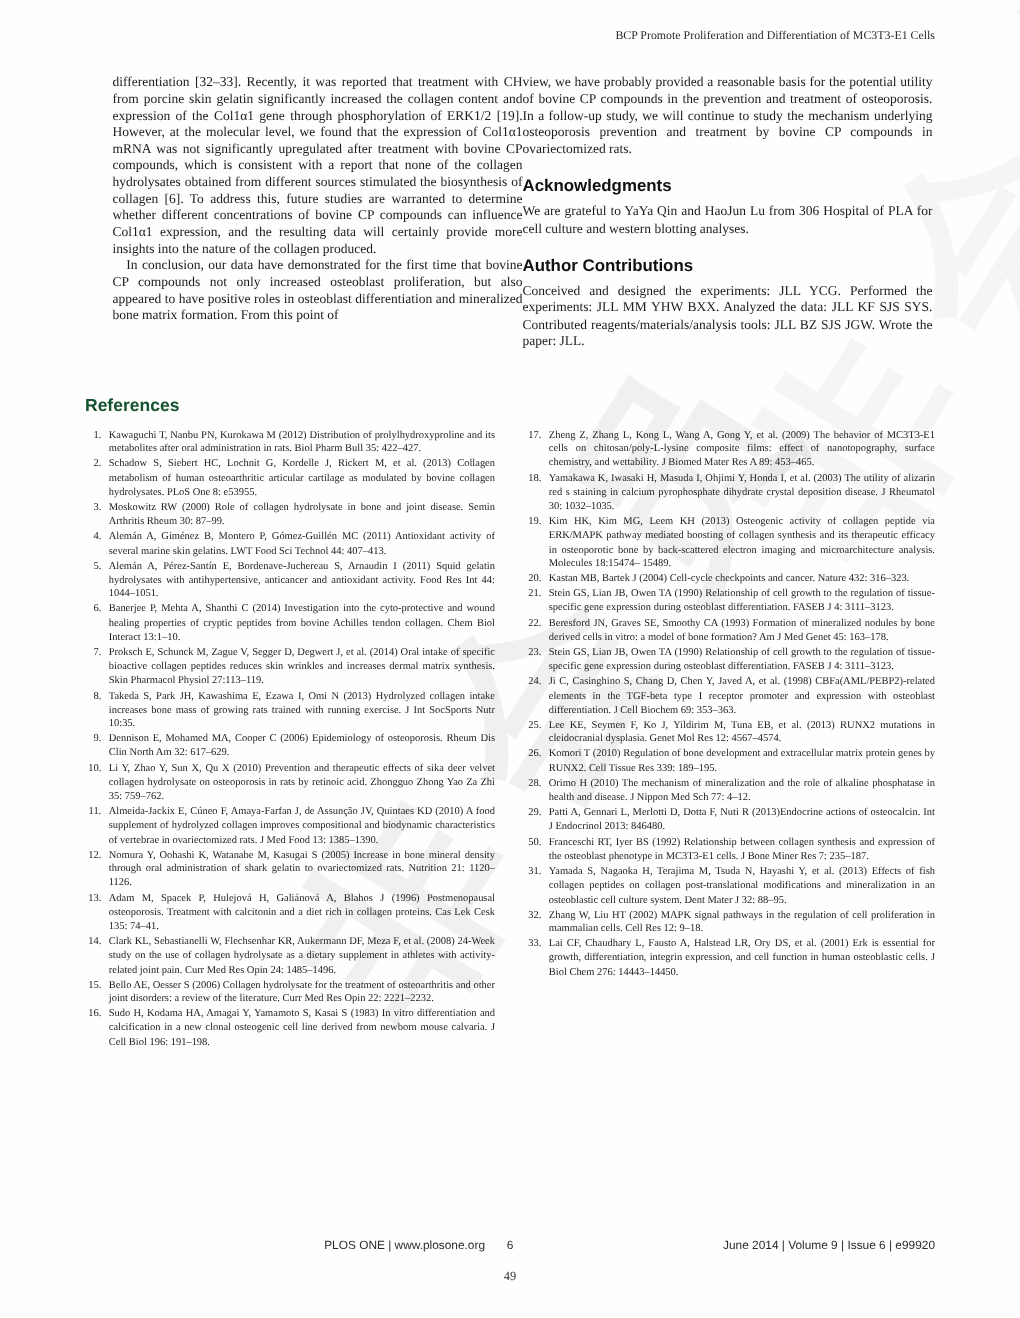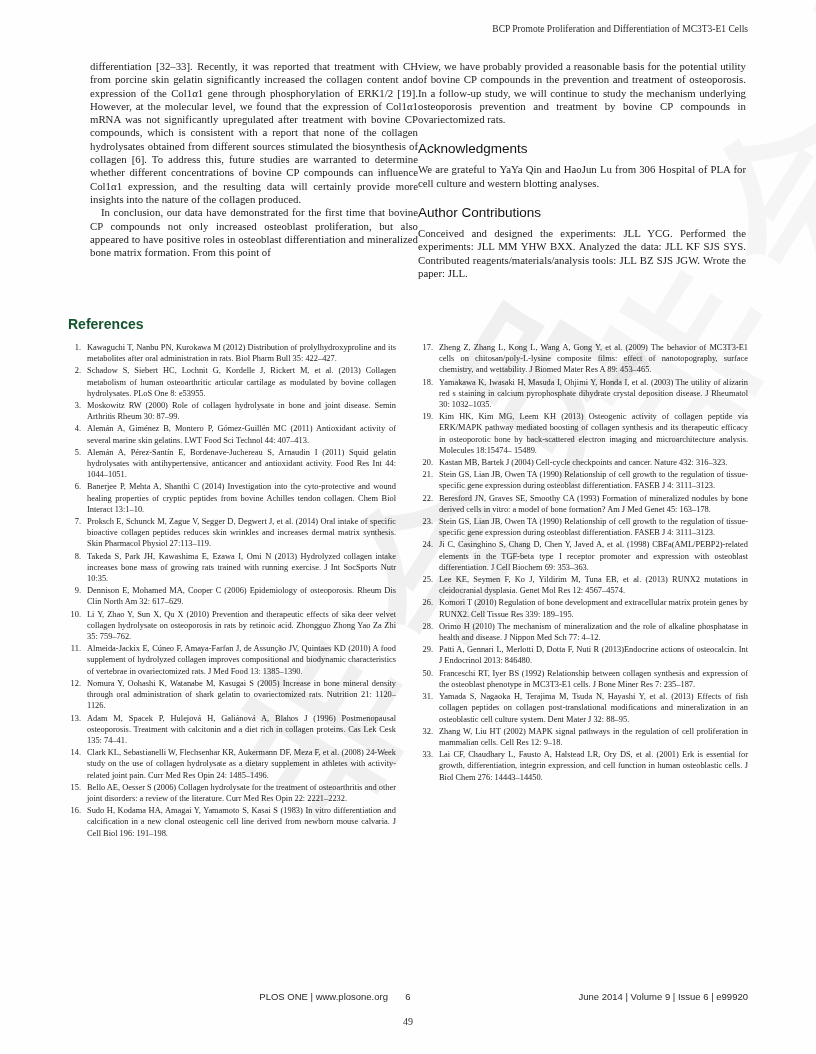--- a/index.html
+++ b/index.html
@@ -55,21 +55,21 @@
   .col { width: 328px; }
   .body-text p {
     margin: 0;
     font-size: 10.8px;
     line-height: 13.3px;
     text-align: justify;
   }
   .body-text p + p { text-indent: 11px; }
   .section-heading {
     font-family: "Liberation Sans", sans-serif;
-    font-weight: normal;
+    font-weight: bold;
     font-size: 13.5px;
     margin: 15px 0 7px 0;
     color: #111;
   }
   .section-text {
     margin: 0;
     font-size: 10.8px;
     line-height: 13.3px;
     text-align: justify;
   }

